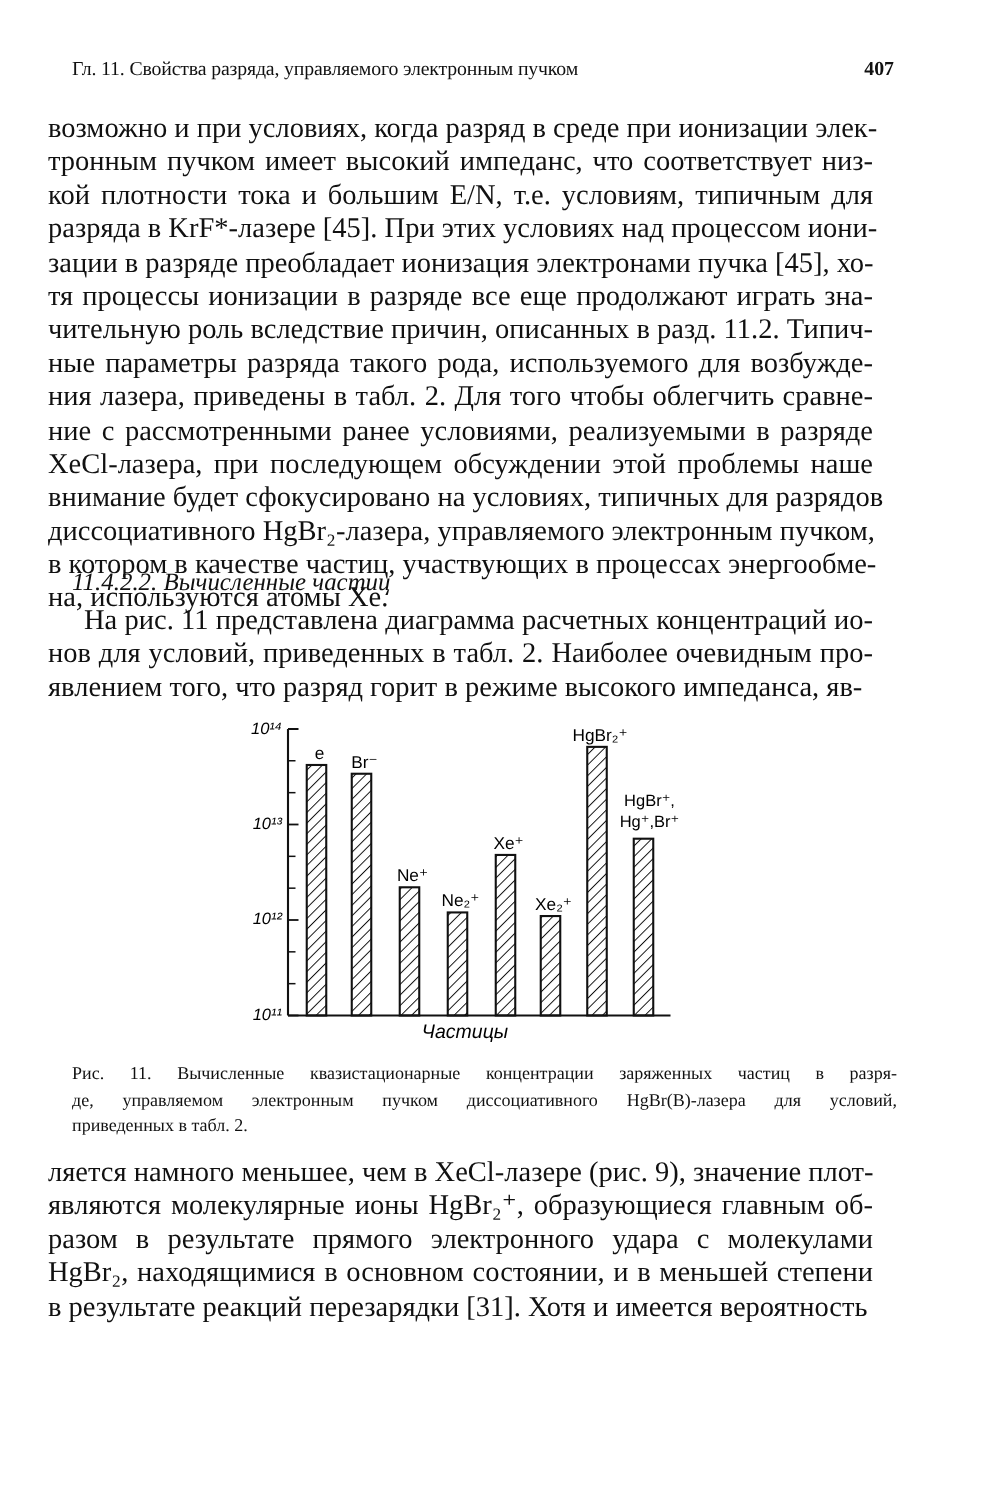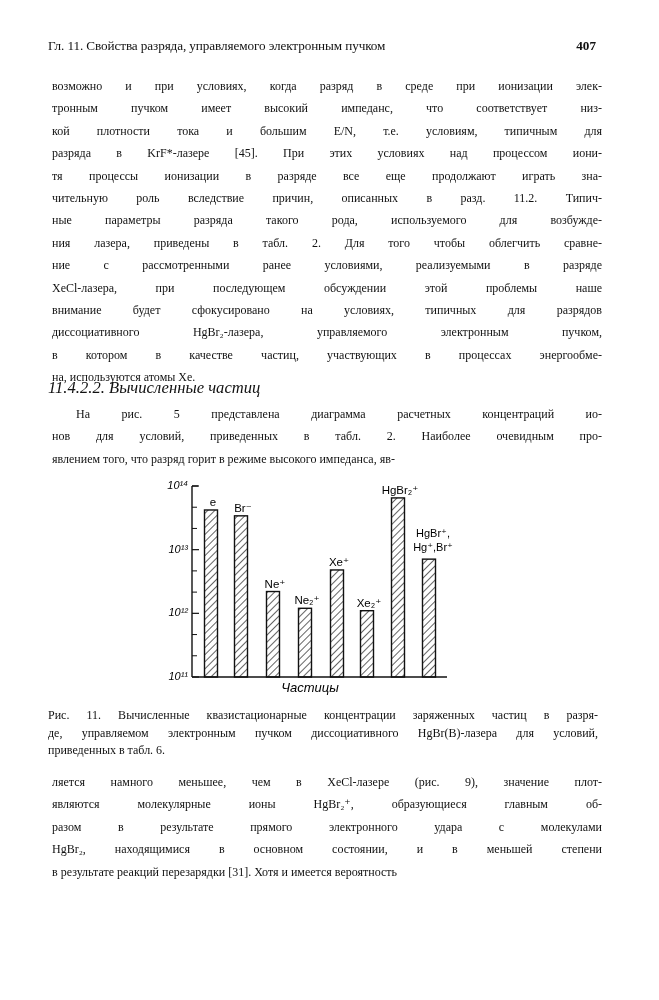--- a/index.html
+++ b/index.html
@@ -1,21 +1,21 @@
 <!DOCTYPE html>
 <html><head>
 <meta charset="utf-8">
 <style>
   html, body { margin:0; padding:0; background:#ffffff; }
   body { width:659px; height:1000px; position:relative; overflow:hidden;
          font-family:"Liberation Serif","DejaVu Serif",serif; color:#111; }
   .header { position:absolute; top:38px; left:48px; width:548px; font-size:13.2px; }
   .header .title { position:absolute; left:0; top:0; letter-spacing:-0.1px; }
   .header .pnum { position:absolute; right:0; top:0; font-weight:bold; }
-  .para { position:absolute; left:52px; width:550px; font-size:12px; line-height:22.4px;
+  .para { position:absolute; left:32px; width:550px; font-size:19px; line-height:22.4px;
           text-align:justify; }
   .para .ln { display:block; white-space:nowrap; text-align-last:justify; height:22.4px; }
   .para .ln.last { text-align-last:left; }
   .para .ln.indent { padding-left:24px; }
   .sec { position:absolute; left:48px; top:378px; font-style:italic; font-size:16.6px; }
   .caption { position:absolute; left:48px; top:707px; width:550px; font-size:12px; line-height:17.6px; }
   .caption .ln { display:block; white-space:nowrap; text-align-last:justify; }
   .caption .ln.last { text-align-last:left; }
   svg text { font-family:"Liberation Sans","DejaVu Sans",sans-serif; }
 </style>
@@ -25,36 +25,37 @@
 <div class="header">
   <span class="title">Гл. 11. Свойства разряда, управляемого электронным пучком</span>
   <span class="pnum">407</span>
 </div>
 
 <div class="para" id="p1" style="top:75px;">
     <span class="ln">возможно и при условиях, когда разряд в среде при ионизации элек-</span>
     <span class="ln">тронным пучком имеет высокий импеданс, что соответствует низ-</span>
     <span class="ln">кой плотности тока и большим E/N, т.е. условиям, типичным для</span>
     <span class="ln">разряда в KrF*-лазере [45]. При этих условиях над процессом иони-</span>
+    <span class="ln">зации в разряде преобладает ионизация электронами пучка [45], хо-</span>
     <span class="ln">тя процессы ионизации в разряде все еще продолжают играть зна-</span>
     <span class="ln">чительную роль вследствие причин, описанных в разд. 11.2. Типич-</span>
     <span class="ln">ные параметры разряда такого рода, используемого для возбужде-</span>
     <span class="ln">ния лазера, приведены в табл. 2. Для того чтобы облегчить сравне-</span>
     <span class="ln">ние с рассмотренными ранее условиями, реализуемыми в разряде</span>
     <span class="ln">XeCl-лазера, при последующем обсуждении этой проблемы наше</span>
     <span class="ln">внимание будет сфокусировано на условиях, типичных для разрядов</span>
     <span class="ln">диссоциативного HgBr₂-лазера, управляемого электронным пучком,</span>
     <span class="ln">в котором в качестве частиц, участвующих в процессах энергообме-</span>
     <span class="ln last">на, используются атомы Xe.</span>
   </div>
 
 <div class="sec">11.4.2.2. Вычисленные частиц</div>
 
 <div class="para" id="p2" style="top:403px;">
-    <span class="ln indent">На рис. 5 представлена диаграмма расчетных концентраций ио-</span>
+    <span class="ln indent">На рис. 11 представлена диаграмма расчетных концентраций ио-</span>
     <span class="ln">нов для условий, приведенных в табл. 2. Наиболее очевидным про-</span>
     <span class="ln last">явлением того, что разряд горит в режиме высокого импеданса, яв-</span>
   </div>
 
 <svg id="chart" width="659" height="240" style="position:absolute;left:0;top:470px;" xmlns="http://www.w3.org/2000/svg">
   <defs>
     <pattern id="hatch" patternUnits="userSpaceOnUse" width="5" height="5" patternTransform="rotate(45)">
       <line x1="0" y1="0" x2="0" y2="5" stroke="#111" stroke-width="1.3"></line>
     </pattern>
   </defs>
@@ -98,21 +99,21 @@
       <text x="433" y="67.13655179821892" text-anchor="middle" font-size="11">HgBr⁺,</text>
       <text x="433" y="81.13655179821892" text-anchor="middle" font-size="11">Hg⁺,Br⁺</text>
     </g>
   <text transform="translate(160,585) rotate(-90)" text-anchor="middle" font-size="13" font-style="italic">Плотность, см⁻³</text>
   <text x="310" y="222" text-anchor="middle" font-size="13" font-style="italic">Частицы</text>
 </svg>
 
 <div class="caption" id="cap">
     <span class="ln">Рис. 11. Вычисленные квазистационарные концентрации заряженных частиц в разря-</span>
     <span class="ln">де, управляемом электронным пучком диссоциативного HgBr(B)-лазера для условий,</span>
-    <span class="ln last">приведенных в табл. 6.</span>
+    <span class="ln last">приведенных в табл. 2.</span>
   </div>
 
 <div class="para" id="p3" style="top:771px;">
     <span class="ln">ляется намного меньшее, чем в XeCl-лазере (рис. 9), значение плот-</span>
     <span class="ln">являются молекулярные ионы HgBr₂⁺, образующиеся главным об-</span>
     <span class="ln">разом в результате прямого электронного удара с молекулами</span>
     <span class="ln">HgBr₂, находящимися в основном состоянии, и в меньшей степени</span>
     <span class="ln last">в результате реакций перезарядки [31]. Хотя и имеется вероятность</span>
   </div>
 

